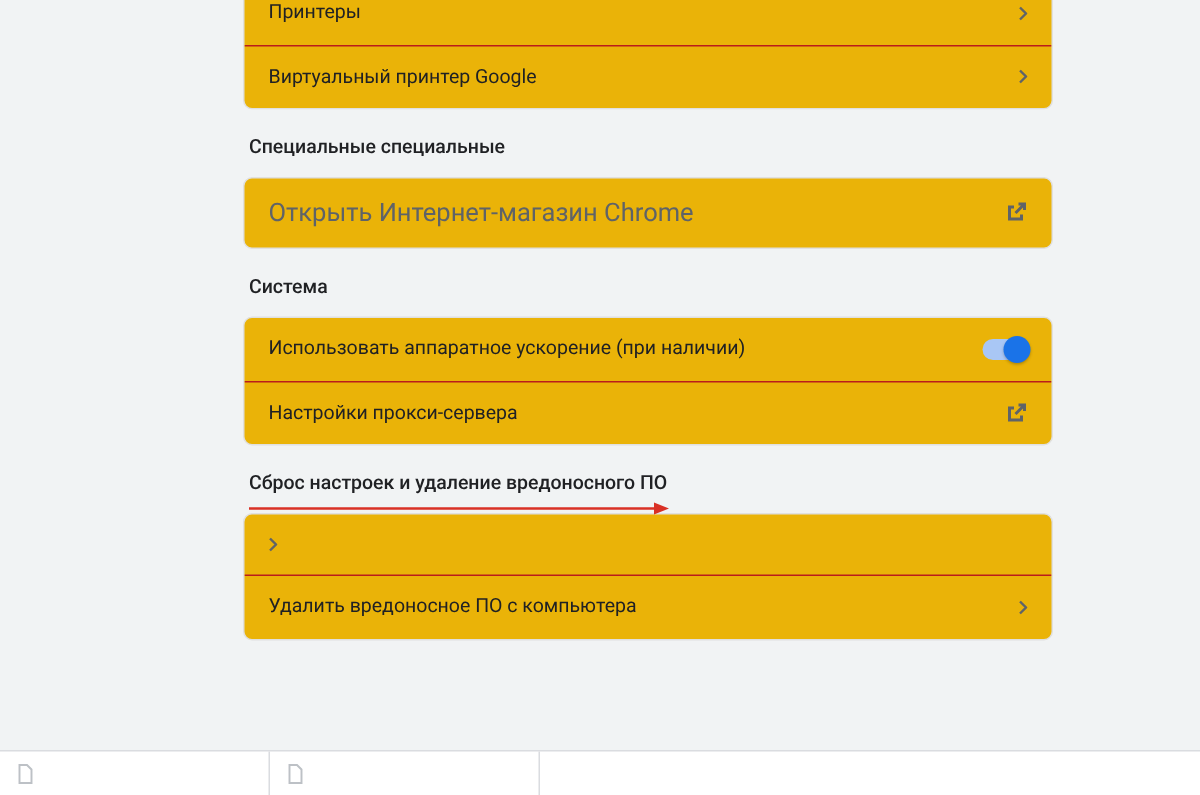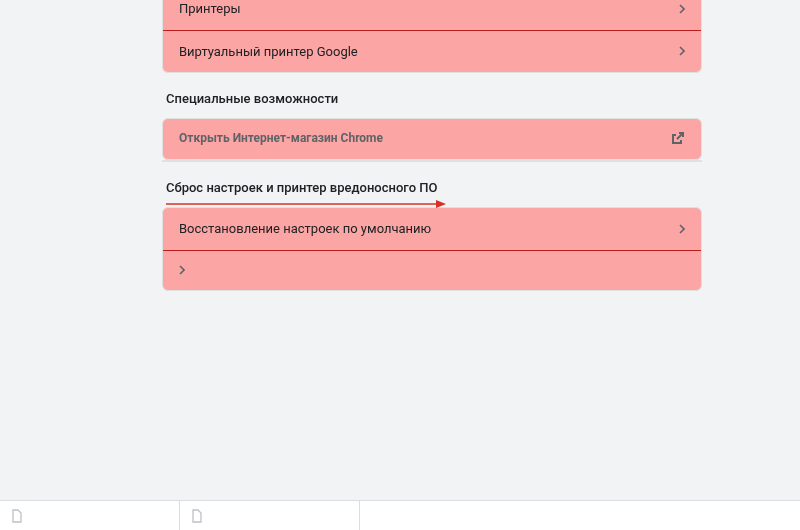--- a/index.html
+++ b/index.html
@@ -18,21 +18,21 @@
     margin-left: 162px;
     padding-top: 0;
   }
   .section-title {
     font-size: 13px;
     color: #202124;
     padding: 18px 4px 12px 4px;
     font-weight: 500;
   }
   .card {
-    background: #fca5a5;
+    background: #eab308;
     border: 1px solid #e0e0e0;
     border-radius: 6px;
     overflow: hidden;
   }
   .row {
     display: flex;
     align-items: center;
     padding: 12px 16px;
     min-height: 40px;
     border-top: 1px solid #b91c1c;
@@ -44,24 +44,23 @@
     display: flex;
     flex-direction: column;
     gap: 2px;
   }
   .row-label {
     font-size: 13px;
     color: #202124;
     line-height: 1.35;
   }
   .row-sub {
-    font-size: 12px;
+    font-size: 17px;
     color: #5f6368;
     line-height: 1.3;
-    font-weight: bold;
   }
   .row-action {
     flex: 0 0 auto;
     display: flex;
     align-items: center;
     color: #5f6368;
   }
   .arrow svg, .ext svg { display: block; }
   .toggle {
     width: 30px; height: 14px;
@@ -129,58 +128,77 @@
         <span class="row-label">Виртуальный принтер Google</span>
       </div>
       <div class="row-action arrow">
         <svg width="6" height="10" viewBox="0 0 6 10">
             <path d="M1 1l4 4-4 4" fill="none" stroke="#5f6368" stroke-width="1.6"></path>
           </svg>
       </div>
     </div>
   </div>
 
-  <div class="section-title">Специальные возможности</div>
+  <div class="section-title">Специальные специальные</div>
   <div class="card">
     <div class="row">
       <div class="row-text">
         <span class="row-sub">Открыть Интернет-магазин Chrome</span>
       </div>
       <div class="row-action ext">
         <svg width="16" height="16" viewBox="0 0 16 16">
             <path d="M4 4h4V2H2v6h2V4zm4 10h6V8h-2v3.6L6.4 6 5 7.4 10.6 13H8v1z" fill="none"></path>
             <path d="M12 3h-2V1h5v5h-2V4.4L8.4 9 7 7.6 11.6 3H12zM3 7V5H1v10h10v-2H3V7z" fill="none"></path>
             <path d="M3 3h4v2H5v6h6V9h2v4H3V3zm7-2h5v5h-2V4.4L8.7 8.7 7.3 7.3 11.6 3H10V1z" fill="#5f6368"></path>
           </svg>
       </div>
     </div>
   </div>
 
+  <div class="section-title">Система</div>
   <div class="card">
+    <div class="row">
+      <div class="row-text">
+        <span class="row-label">Использовать аппаратное ускорение (при наличии)</span>
+      </div>
+      <div class="row-action">
+        <div class="toggle"></div>
+      </div>
+    </div>
+    <div class="row">
+      <div class="row-text">
+        <span class="row-label">Настройки прокси-сервера</span>
+      </div>
+      <div class="row-action ext">
+        <svg width="16" height="16" viewBox="0 0 16 16">
+            <path d="M3 3h4v2H5v6h6V9h2v4H3V3zm7-2h5v5h-2V4.4L8.7 8.7 7.3 7.3 11.6 3H10V1z" fill="#5f6368"></path>
+          </svg>
+      </div>
+    </div>
   </div>
 
   <div class="section-title annot">
-    <span>Сброс настроек и принтер вредоносного ПО</span>
+    <span>Сброс настроек и удаление вредоносного ПО</span>
     <svg class="annot-arrow" viewBox="0 0 280 10" preserveAspectRatio="none">
       <line x1="0" y1="5" x2="270" y2="5" stroke="#d93025" stroke-width="1.6"></line>
       <polygon points="270,1 280,5 270,9" fill="#d93025"></polygon>
     </svg>
   </div>
   <div class="card">
     <div class="row">
-      <div class="row-text">
-        <span class="row-label">Восстановление настроек по умолчанию</span>
-      </div>
-      <div class="row-action arrow">
-        <svg width="6" height="10" viewBox="0 0 6 10">
-            <path d="M1 1l4 4-4 4" fill="none" stroke="#5f6368" stroke-width="1.6"></path>
-          </svg>
-      </div>
-    </div>
-    <div class="row">
+      <div class="row-action arrow">
+        <svg width="6" height="10" viewBox="0 0 6 10">
+            <path d="M1 1l4 4-4 4" fill="none" stroke="#5f6368" stroke-width="1.6"></path>
+          </svg>
+      </div>
+    </div>
+    <div class="row">
+      <div class="row-text">
+        <span class="row-label">Удалить вредоносное ПО с компьютера</span>
+      </div>
       <div class="row-action arrow">
         <svg width="6" height="10" viewBox="0 0 6 10">
             <path d="M1 1l4 4-4 4" fill="none" stroke="#5f6368" stroke-width="1.6"></path>
           </svg>
       </div>
     </div>
   </div>
 
 </div>
 

